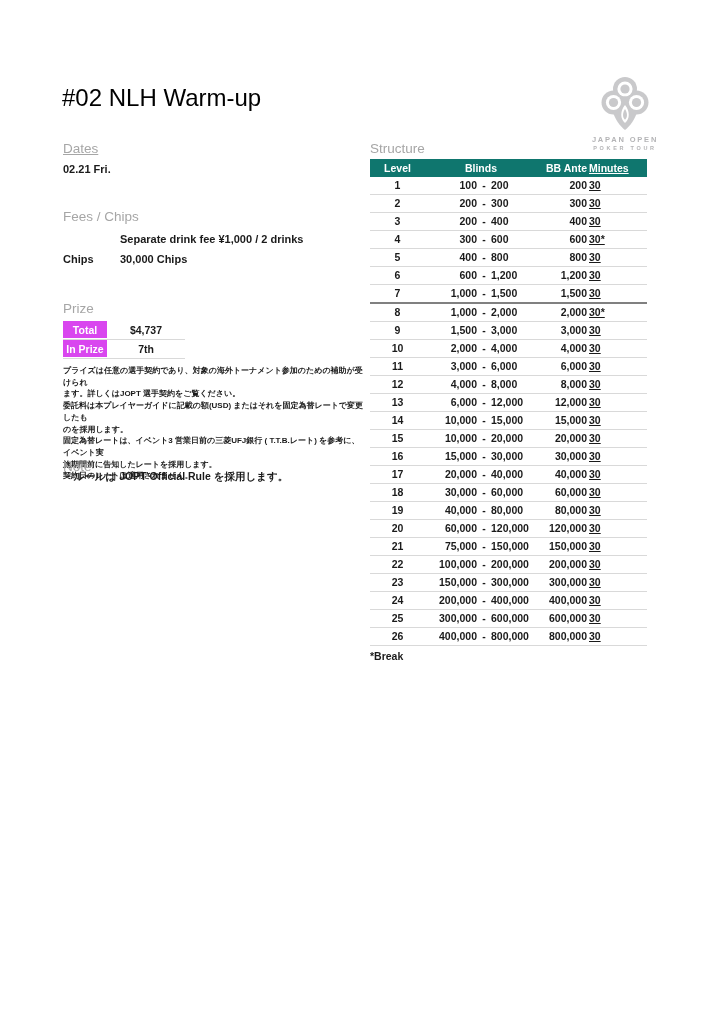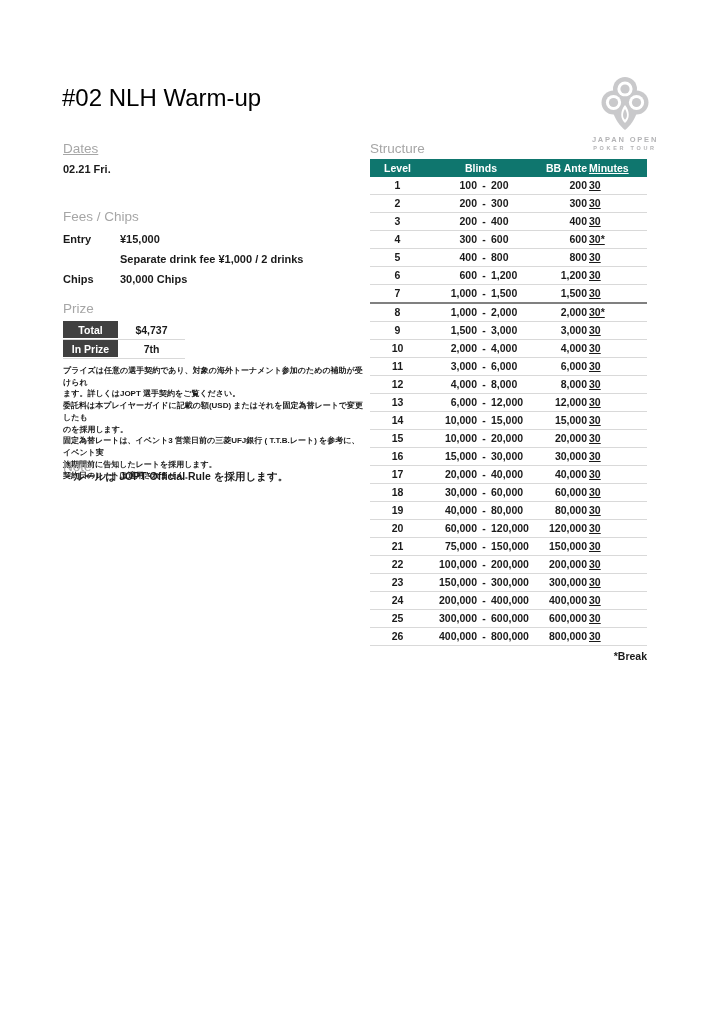--- a/index.html
+++ b/index.html
@@ -25,40 +25,40 @@
   .sched-line{font-size:11px;font-weight:bold;line-height:20px;height:20px;}
   
   #fees-head{left:63px;top:209px;}
   #fees-body{left:63px;top:229px;width:300px;}
   .fee-row{display:flex;height:20px;line-height:20px;font-size:11px;font-weight:bold;}
   .fee-label{width:57px;}
   
   #prize-head{left:63px;top:301px;}
   #prize-table{left:63px;top:321px;width:122px;font-size:10.5px;font-weight:bold;}
   .prize-row{display:flex;height:18px;line-height:18px;border-bottom:1px solid #d9d9d9;}
-  .prize-label{width:55px;background:#404040;color:#fff;text-align:center;border-bottom:1px solid #fff;}
+  .prize-label{width:44px;background:#d946ef;color:#fff;text-align:center;border-bottom:1px solid #fff;}
   .prize-value{flex:1;text-align:center;}
   #disclaimer{left:63px;top:365px;width:300px;font-size:8px;font-weight:bold;line-height:11.7px;white-space:pre-line;}
   
   #note-head{left:63px;top:450px;margin-top:9px;}
   #note-text{left:63px;top:470px;font-size:10.5px;font-weight:bold;}
   
   #structure-head{left:370px;top:141px;}
   #structure-table{left:370px;top:159px;width:277px;font-size:10.5px;font-weight:bold;}
   .shead{display:flex;height:18px;line-height:18px;background:#0f766e;color:#ffffff;}
   .srow{display:flex;height:17px;line-height:17px;border-bottom:1px solid #d9d9d9;}
   .srow.reg-close{border-bottom:2px solid #808080;}
   .c-level{width:55px;text-align:center;}
   .c-blinds{width:112px;display:flex;}
   .c-blinds .sb{width:52px;text-align:right;}
   .c-blinds .dash{width:14px;text-align:center;}
   .c-blinds .bb{flex:1;text-align:left;}
   .c-ante{width:50px;text-align:right;padding-right:2px;}
   .c-min{flex:1;text-decoration:underline;}
-  #break-note{left:370px;top:650px;width:277px;text-align:right;font-size:10.5px;font-weight:bold;}
+  #break-note{left:370px;top:650px;width:277px;font-size:10.5px;font-weight:bold;}
 </style>
 </head>
 <body>
 
 <h1 class="abs" id="page-title" style="margin:0;">#02 NLH Warm-up</h1>
 
 <div class="abs" id="logo">
   <svg width="50" height="56" viewBox="0 0 48 56">
     <circle cx="24" cy="13" r="12" fill="#c9c9cb"></circle>
     <circle cx="12.5" cy="26.5" r="12" fill="#c9c9cb"></circle>
@@ -79,24 +79,20 @@
 </div>
 
 <div class="abs sec-head" id="dates-head">Dates</div>
 <div class="abs" id="dates-body">
   <div class="date-col">02.21 Fri.</div>
 </div>
 
 <div class="abs sec-head" id="fees-head">Fees / Chips</div>
 <div class="abs" id="fees-body">
   <div class="fee-row">
-    <div class="fee-label">Entry</div>
-    <div>¥15,000</div>
-  </div>
-  <div class="fee-row">
     <div class="fee-label"></div>
     <div>Separate drink fee ¥1,000 / 2 drinks</div>
   </div>
   <div class="fee-row">
     <div class="fee-label">Chips</div>
     <div>30,000 Chips</div>
   </div>
 </div>
 
 <div class="abs sec-head" id="prize-head">Prize</div>

